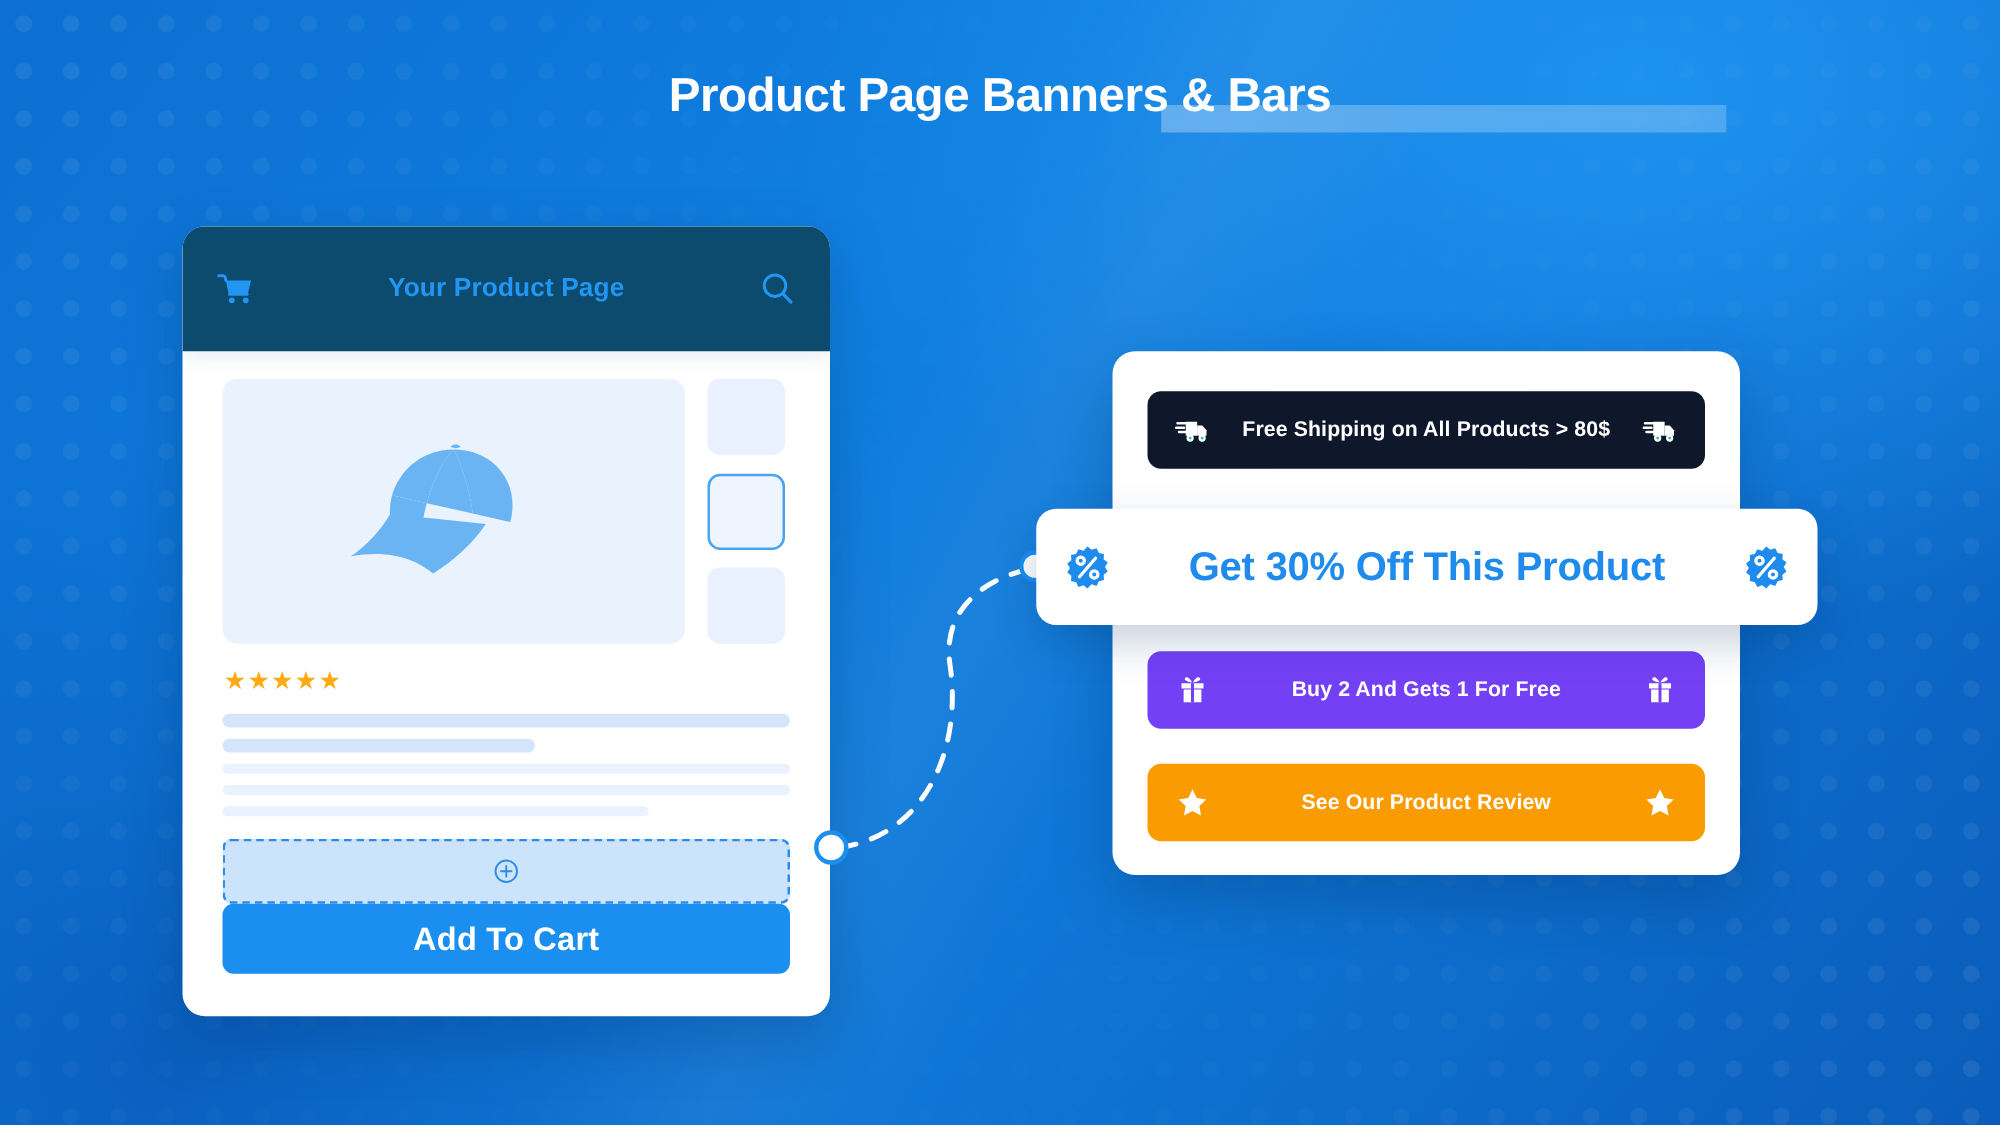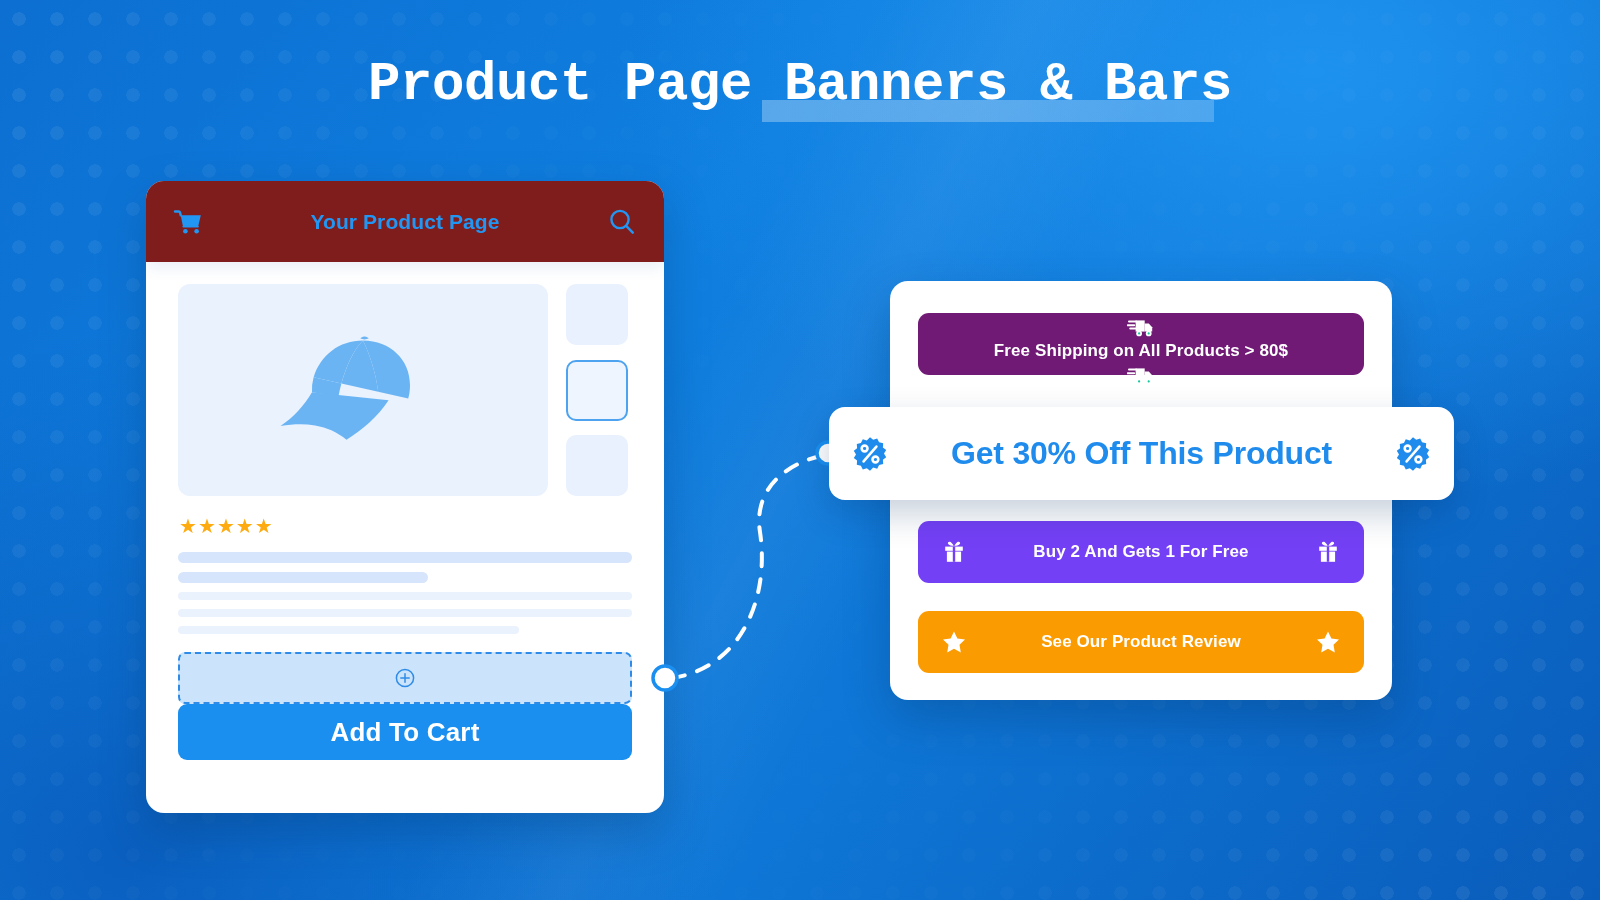--- a/index.html
+++ b/index.html
@@ -29,41 +29,40 @@
     pointer-events:none;
   }
 
   
   .title-wrap{
     position:absolute; top:52px; left:0; width:1600px; text-align:center;
     z-index:5;
   }
   .title{
     display:inline-block; position:relative;
-    font-size:54px; font-weight:bold; color:#ffffff;
+    font-size:38px; font-weight:bold; color:#ffffff;
     letter-spacing:-.4px; line-height:1;
     padding:6px 6px 12px;
-    font-family:Liberation Mono, monospace;
   }
   .title-hl{
     position:absolute; left:400px; bottom:2px; width:452px; height:22px;
     background:linear-gradient(90deg, rgba(255,255,255,.30), rgba(255,255,255,.22));
     z-index:-1;
   }
 
   
   .product-card{
     position:absolute; left:146px; top:181px; width:518px; height:632px;
     background:#ffffff; border-radius:18px;
     box-shadow:0 18px 46px rgba(4,45,95,.28);
     overflow:hidden; z-index:4;
   }
   .pc-header{
-    height:81px; display:flex; align-items:center; padding:0 26px;
-    background:#7f1d1d; position:relative; z-index:2;
+    height:100px; display:flex; align-items:center; padding:0 26px;
+    background:#0c4a6e; position:relative; z-index:2;
     box-shadow:0 6px 14px rgba(20,90,170,.09);
   }
   .pc-title{
     flex:1; text-align:center; font-size:21px; font-weight:bold; color:#2196f3;
     letter-spacing:.1px;
   }
   .ic-cart, .ic-search{ width:32px; height:32px; display:block; }
 
   .pc-body{ padding:22px 32px 0; }
   .gallery{ display:flex; gap:18px; }
@@ -109,21 +108,21 @@
     background:#fff; border-radius:18px;
     box-shadow:0 18px 46px rgba(4,45,95,.28);
     padding:32px 28px; z-index:3;
   }
   .bar{
     height:62px; border-radius:11px; display:flex; align-items:center;
     padding:0 22px; color:#fff; font-size:17px; font-weight:bold;
   }
   .bar .lbl{ flex:1; text-align:center; letter-spacing:.1px; }
   .bar .ico{ width:28px; height:28px; display:block; flex:none; }
-  .bar-shipping{ background:#701a75;flex-direction:column; }
+  .bar-shipping{ background:#0f172a; }
   .bar-gift{ background:#7440f5; margin-top:146px; }
   .bar-review{ background:#fb9b02; margin-top:28px; }
 
   .featured-bar{
     position:absolute; left:829px; top:407px; width:625px; height:93px;
     background:#fff; border-radius:16px; z-index:7;
     display:flex; align-items:center; padding:0 22px;
     box-shadow:0 14px 34px rgba(4,45,95,.22);
   }
   .featured-bar .lbl{

